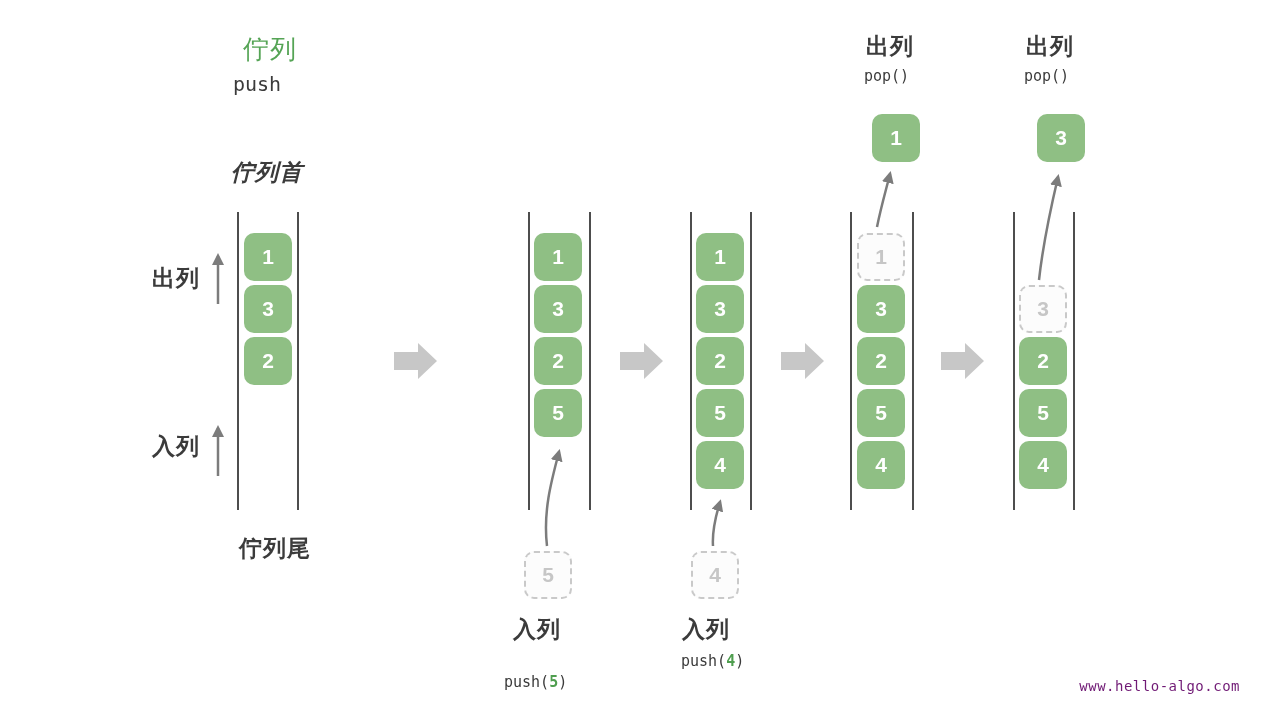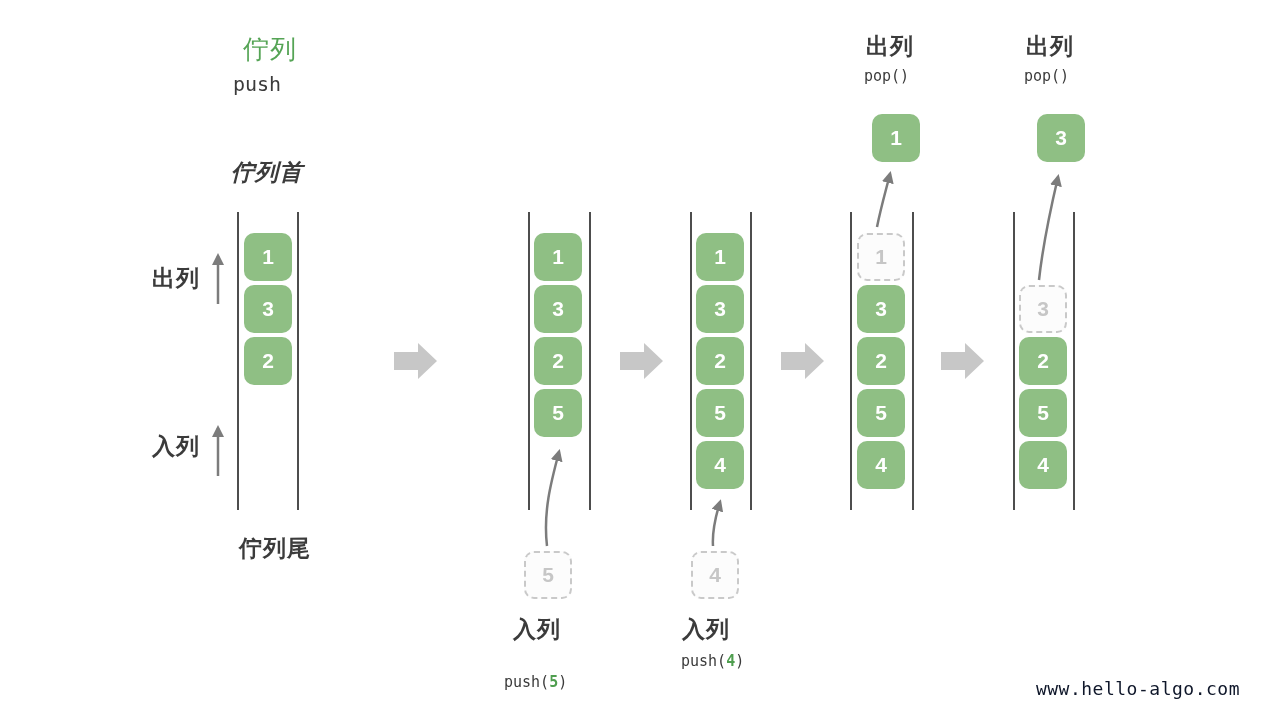--- a/index.html
+++ b/index.html
@@ -27,21 +27,21 @@
     font-size: 23px; font-weight: 700; color: #3b3b3b;
     letter-spacing: 1px; white-space: nowrap;
   }
   .code-label {
     font-family: "DejaVu Sans Mono", monospace;
     font-size: 15px; color: #3b3b3b; white-space: nowrap;
   }
   .code-label .green-arg { color: #4f9e4f; font-weight: 700; }
   .watermark {
     font-family: "DejaVu Sans Mono", monospace;
-    font-size: 18px; color: #0f172a; letter-spacing: 0.5px;
+    font-size: 14px; color: #701a75; letter-spacing: 0.5px;
   }
 
   
   .wall {
     position: absolute;
     width: 1.5px; height: 298px; top: 212px;
     background: #4d4d4d;
   }
 
   

